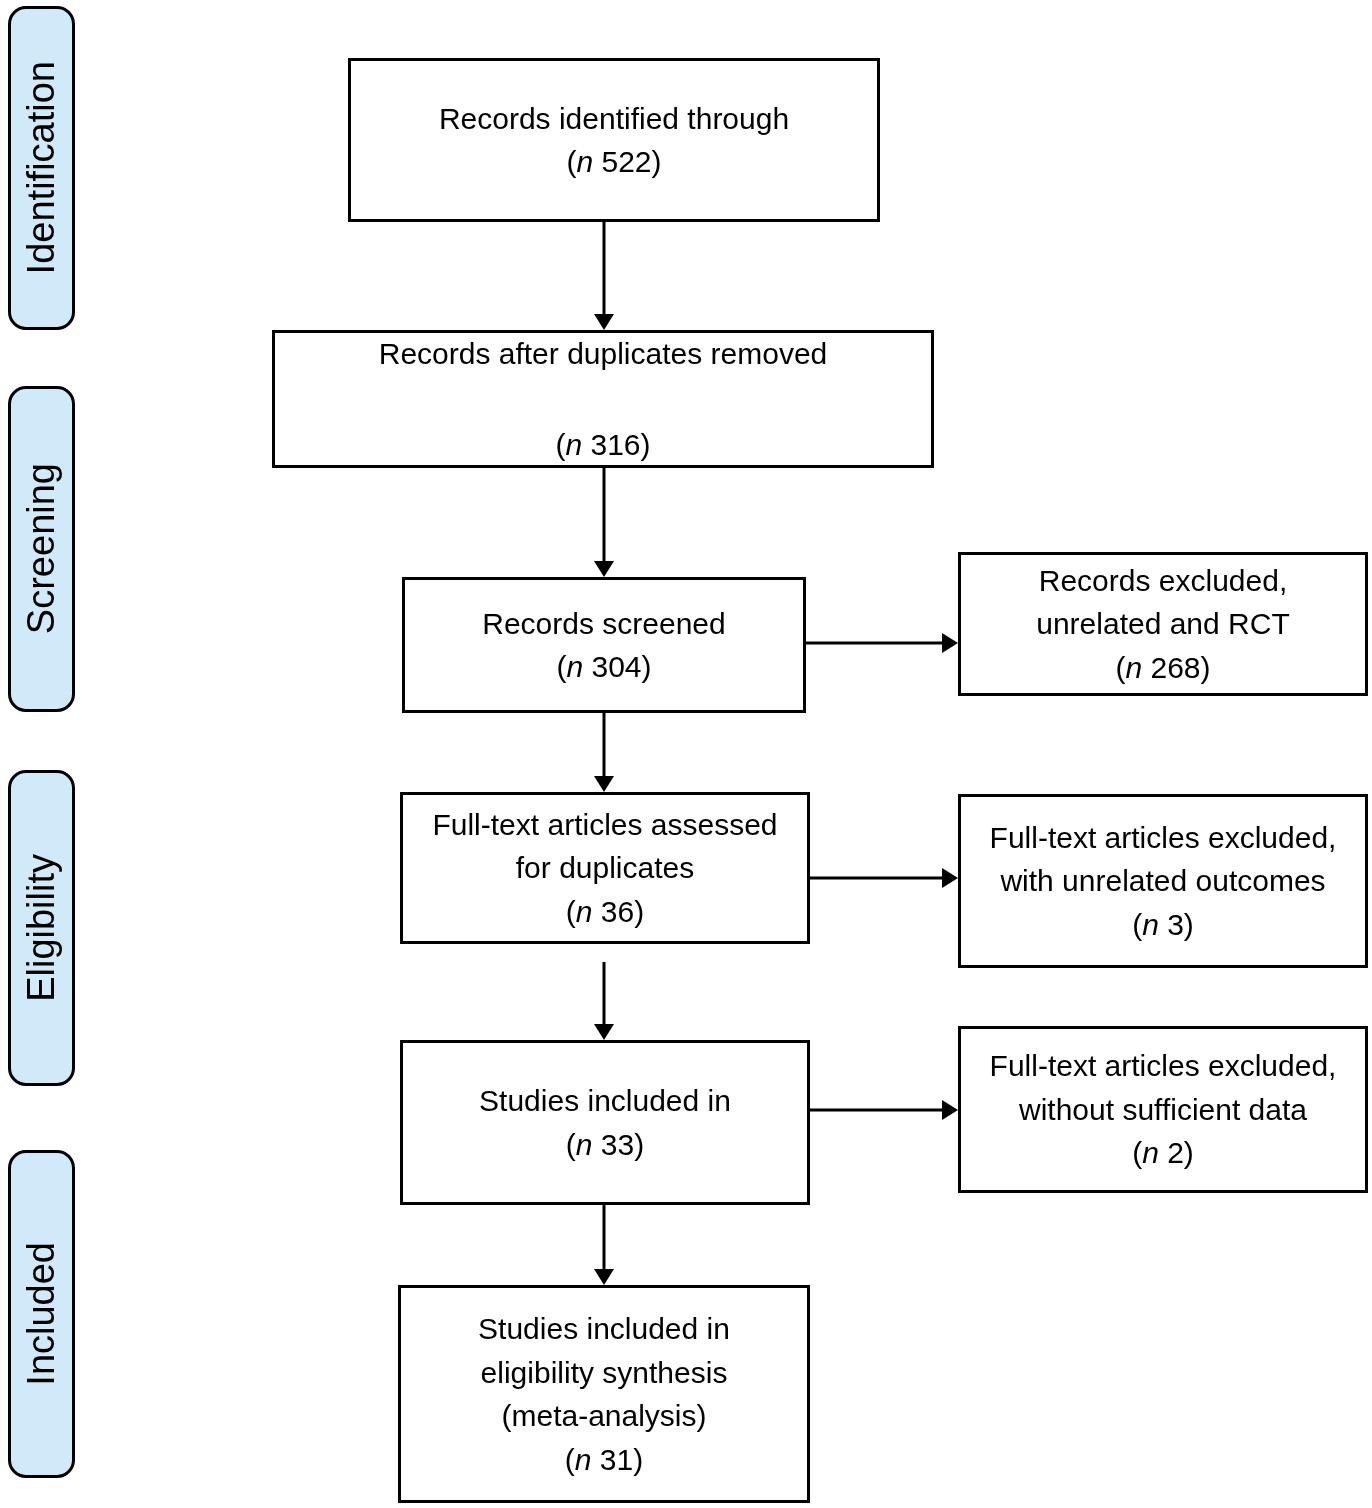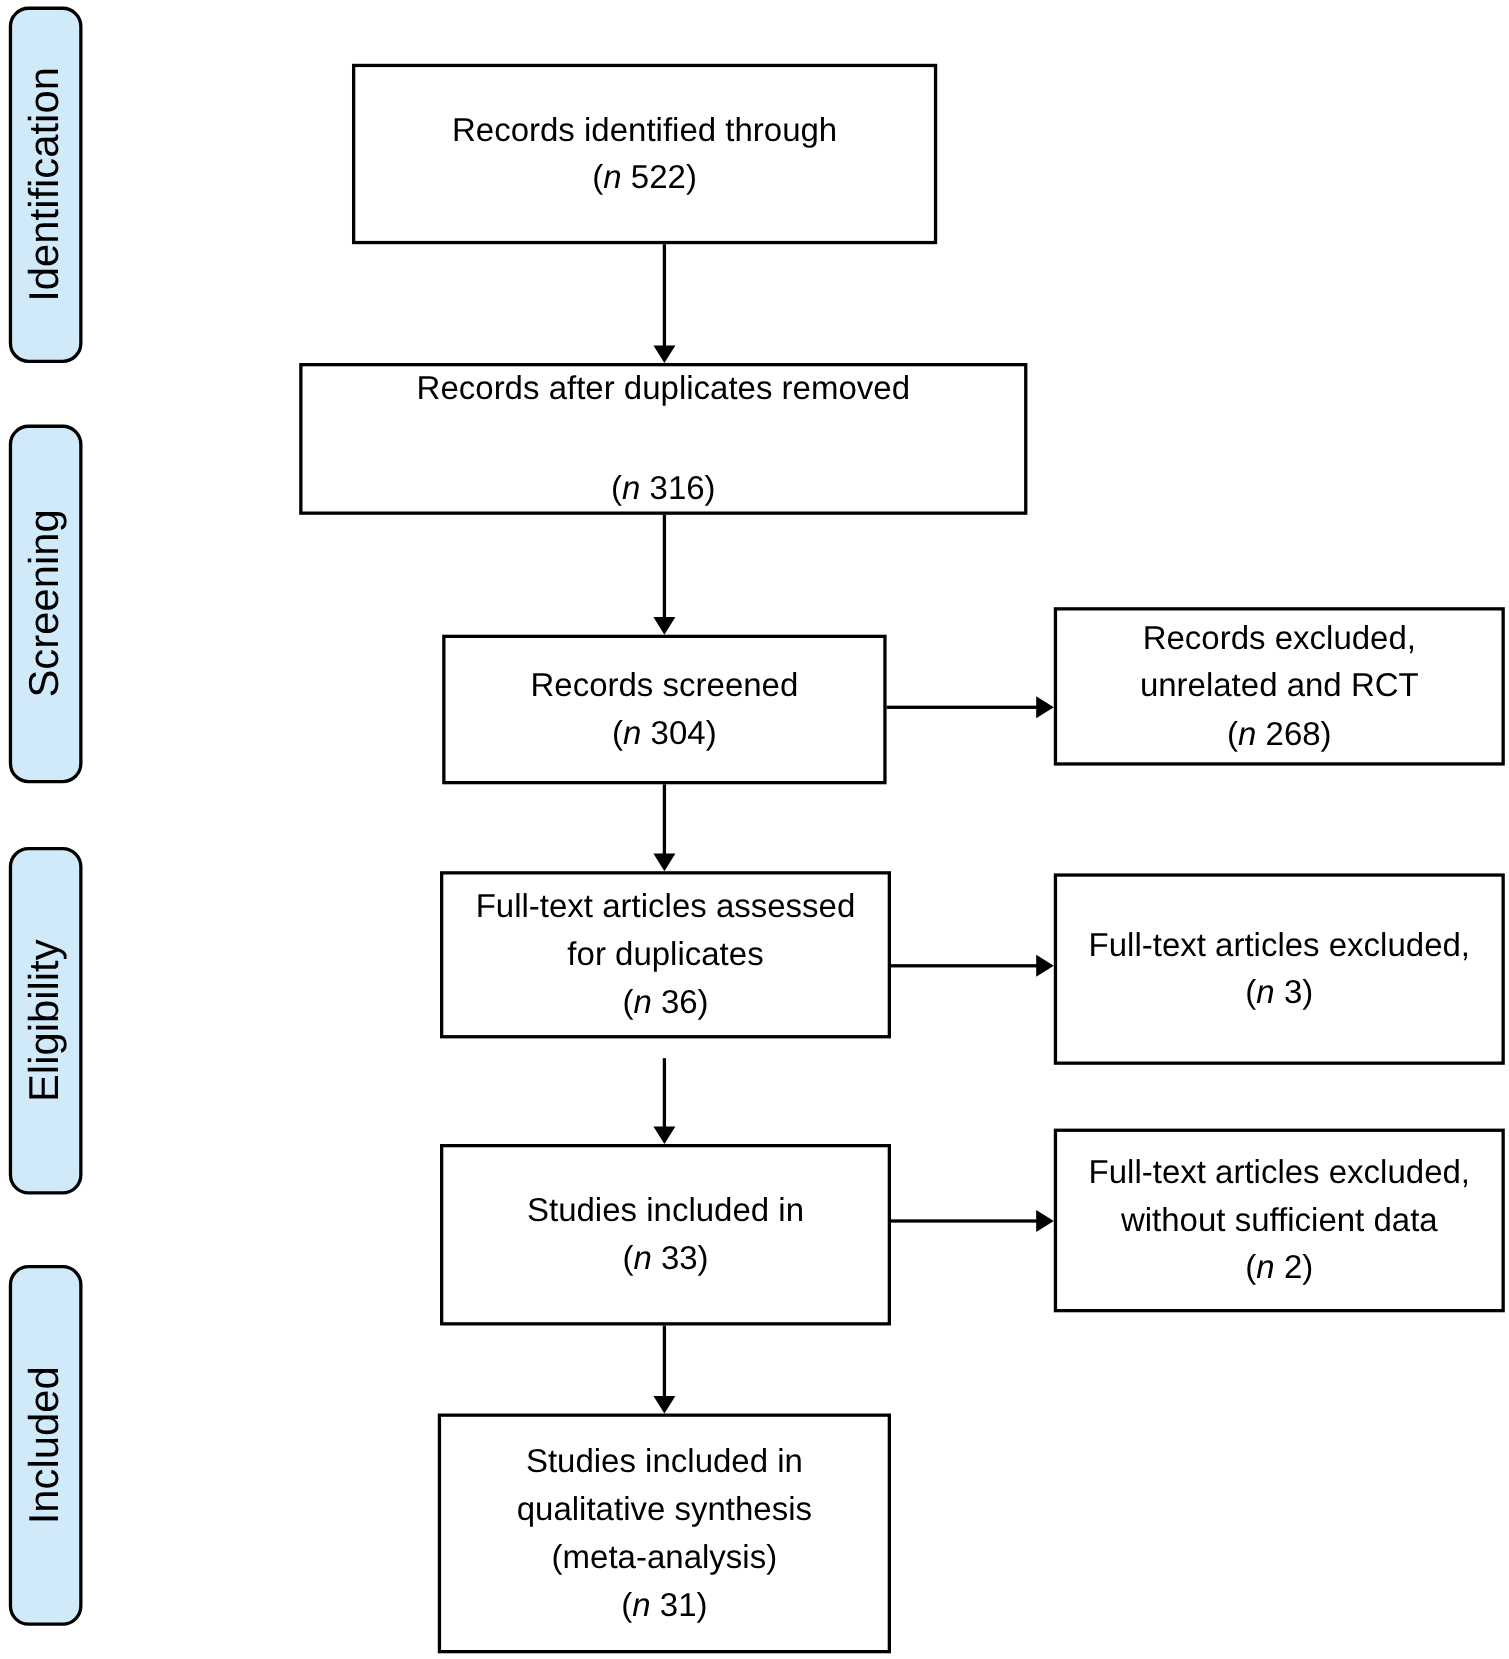--- a/index.html
+++ b/index.html
@@ -49,21 +49,21 @@
     box-sizing: border-box;
     display: flex;
     flex-direction: column;
     align-items: center;
     justify-content: center;
     text-align: center;
     font-size: 30px;
     line-height: 1.45;
     padding: 4px 10px;
   }
-  .box-identified         { left: 320px; top: 58px;   width: 532px; height: 164px; }
+  .box-identified         { left: 348px; top: 58px;   width: 532px; height: 164px; }
   .box-duplicates-removed { left: 272px; top: 330px;  width: 662px; height: 138px; gap: 48px; }
   .box-screened           { left: 402px; top: 577px;  width: 404px; height: 136px; }
   .box-fulltext           { left: 400px; top: 792px;  width: 410px; height: 152px; }
   .box-qualitative        { left: 400px; top: 1040px; width: 410px; height: 165px; }
   .box-quantitative       { left: 398px; top: 1285px; width: 412px; height: 218px; }
   .box-excluded-screening { left: 958px; top: 552px;  width: 410px; height: 144px; }
   .box-excluded-outcomes  { left: 958px; top: 794px;  width: 410px; height: 174px; }
   .box-excluded-data      { left: 958px; top: 1026px; width: 410px; height: 167px; }
 
   
@@ -134,32 +134,33 @@
       <div>Full-text articles assessed</div>
       <div>for duplicates</div>
       <div>(<i>n</i> 36)</div>
     </div>
   <div class="fbox box-qualitative">
       <div>Studies included in</div>
       <div>(<i>n</i> 33)</div>
     </div>
   <div class="fbox box-quantitative">
       <div>Studies included in</div>
-      <div>qualitative synthesis</div>
+      <div>eligibility synthesis</div>
       <div>(meta-analysis)</div>
       <div>(<i>n</i> 31)</div>
     </div>
 
   <div class="fbox box-excluded-screening">
       <div>Records excluded,</div>
       <div>unrelated and RCT</div>
       <div>(<i>n</i> 268)</div>
     </div>
   <div class="fbox box-excluded-outcomes">
       <div>Full-text articles excluded,</div>
+      <div>with unrelated outcomes</div>
       <div>(<i>n</i> 3)</div>
     </div>
   <div class="fbox box-excluded-data">
       <div>Full-text articles excluded,</div>
       <div>without sufficient data</div>
       <div>(<i>n</i> 2)</div>
     </div>
 
   <div class="arrow-v av1">
       <div class="shaft"></div>

